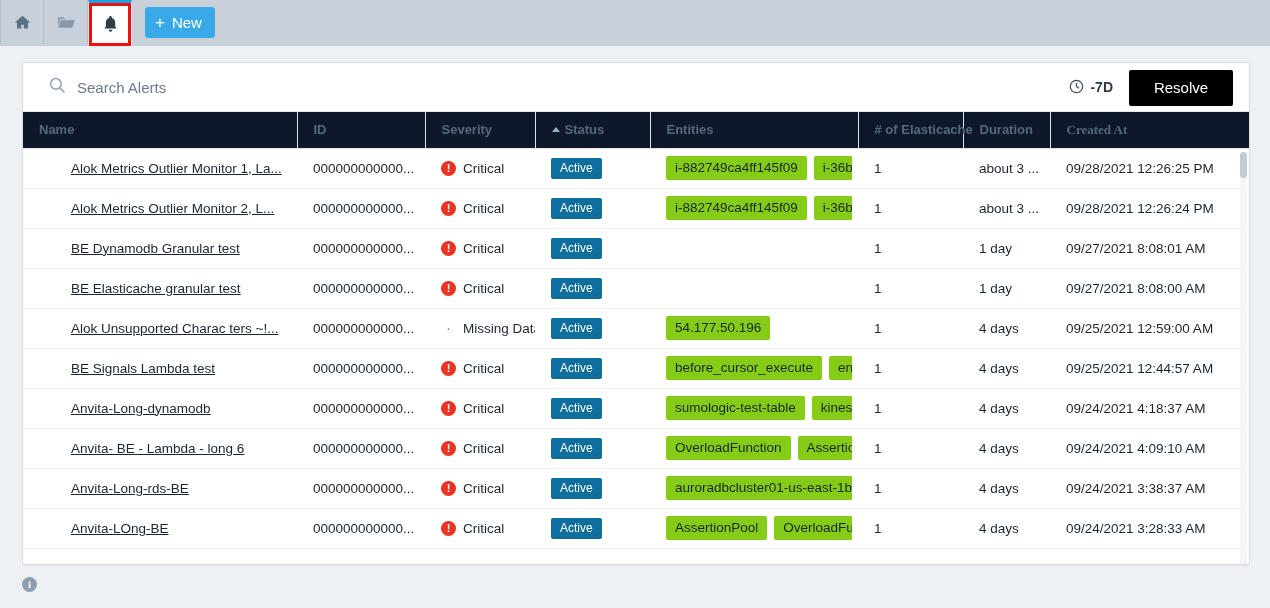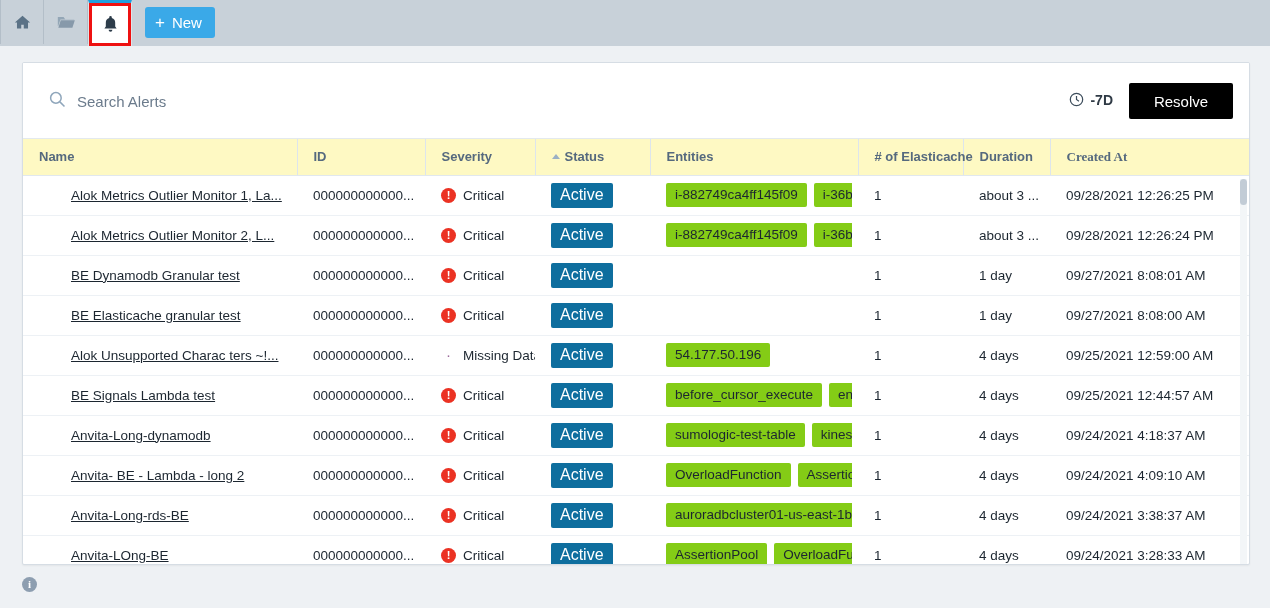--- a/index.html
+++ b/index.html
@@ -62,21 +62,21 @@
     width: 1228px; height: 503px;
     background: #ffffff;
     border: 1px solid #d6dde4;
     border-radius: 2px;
     box-shadow: 0 1px 2px rgba(0,0,0,0.05);
     overflow: hidden;
   }
 
   
   .search-row {
-    height: 76px;
+    height: 49px;
     display: flex; align-items: center;
     padding: 1px 16px 0 26px;
     background: #ffffff;
     border-bottom: 1px solid #e3e9ee;
   }
   .search-icon { flex: 0 0 auto; margin-right: 11px; display:block; }
   .search-input {
     flex: 1 1 auto;
     border: none; outline: none;
     font-size: 15px; color: #2f3a45;
@@ -95,21 +95,21 @@
     background: #000000; color: #ffffff;
     border: none; border-radius: 2px;
     font-size: 15px; font-family: "Liberation Sans", sans-serif;
     cursor: default;
   }
 
   
   .table-wrap { position: relative; height: 444px; }
   table { border-collapse: collapse; width: 100%; table-layout: fixed; }
   thead th {
-    background: #fef9c3;
+    background: #0f172a;
     height: 36px;
     text-align: left;
     font-size: 13px; font-weight: bold; color: #55697e;
     border-bottom: 1px solid #e1e8ee;
     border-right: 1px solid #dde5ec;
     padding: 0 0 0 16px;
     white-space: nowrap;
     vertical-align: middle;
   }
   thead th.no-div { border-right: none; font-family: Liberation Serif, serif; }
@@ -141,21 +141,21 @@
     text-align: center; flex: 0 0 auto;
   }
   .sev-icon-missing {
     width: 15px; flex: 0 0 auto; text-align: center;
     color: #9b6a9b; font-size: 15px; line-height: 10px;
   }
 
   .badge-active {
     display: inline-block;
     background: #0e6e9e; color: #ffffff;
-    font-size: 16px;
+    font-size: 12px;
     padding: 3px 9px 4px;
     border-radius: 2px;
   }
 
   .entities { display: flex; gap: 7px; overflow: hidden; }
   .chip {
     background: #84cc16; color: #1c2630;
     font-size: 13.5px;
     padding: 4px 9px 5px;
     border-radius: 2px;
@@ -448,21 +448,21 @@
               </span>
             </td>
             <td>1</td>
             <td>
               <span class="ell">4 days</span>
             </td>
             <td>09/24/2021 4:18:37 AM</td>
           </tr>
           <tr>
             <td class="cell-name">
-              <span class="ell">Anvita- BE - Lambda - long 2</span>
+              <span class="ell">Anvita- BE - Lambda - long 6</span>
             </td>
             <td>
               <span class="ell">000000000000...</span>
             </td>
             <td>
               <span class="sev">
                 <span class="sev-icon-critical">!</span>
                 <span>Critical</span>
               </span>
             </td>

